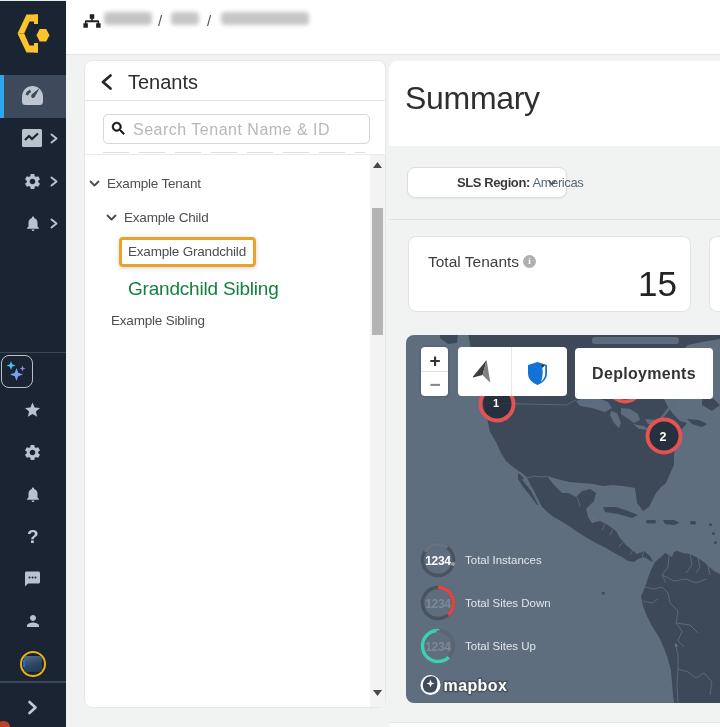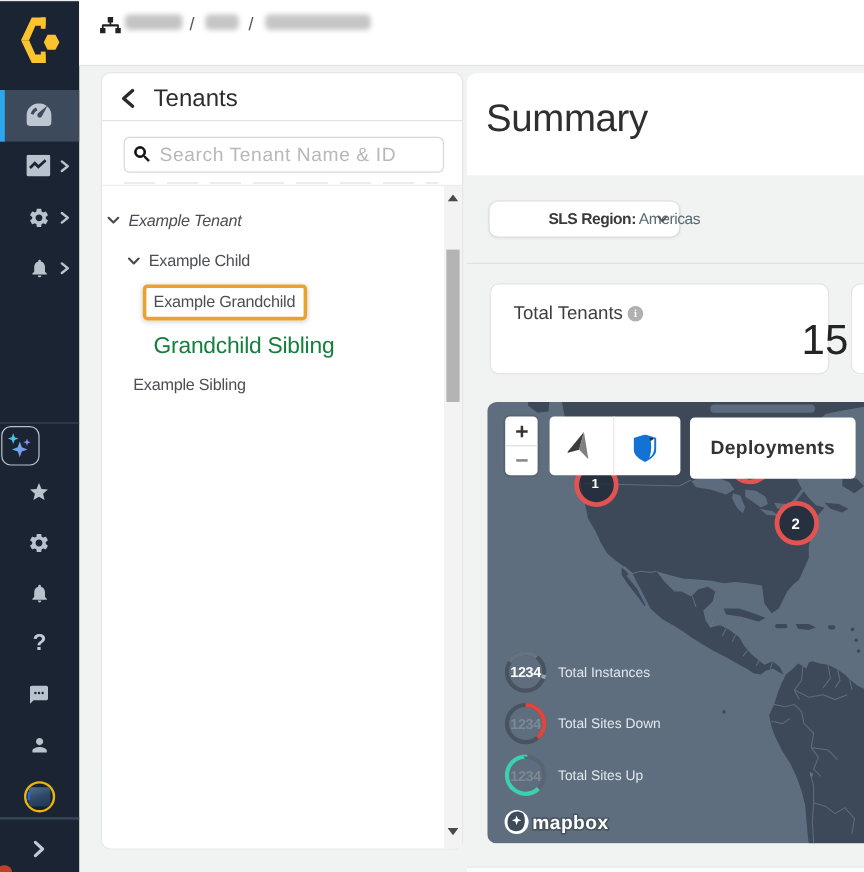--- a/index.html
+++ b/index.html
@@ -121,21 +121,21 @@
     <path fill="#111" stroke="#111" stroke-width="1" d="M15.5 14h-.79l-.28-.27C15.41 12.59 16 11.11 16 9.5 16 5.91 13.09 3 9.5 3S3 5.91 3 9.5 5.91 16 9.5 16c1.61 0 3.09-.59 4.23-1.57l.27.28v.79l5 4.99L20.49 19l-4.99-5zm-6 0C7.01 14 5 11.99 5 9.5S7.01 5 9.5 5 14 7.01 14 9.5 11.99 14 9.5 14z"></path>
   </svg>
 <div class="abs" style="left:133px;top:121px;font-size:16px;letter-spacing:0.5px;color:#b8b8b8;">Search Tenant Name &amp; ID</div>
 <div class="abs" style="left:85px;top:154px;width:300px;height:1px;background:#ececec;"></div>
 
 <div class="abs" style="left:103px;top:152px;width:262px;height:1px;background:repeating-linear-gradient(90deg,#dcdcdc 0 26px,transparent 26px 36px);opacity:0.9;"></div>
 
 <svg class="abs" style="left:89px;top:180px;" width="11" height="8" viewBox="0 0 11 8">
     <polyline points="1.5,1.5 5.5,5.5 9.5,1.5" fill="none" stroke="#4a4a4a" stroke-width="1.8" stroke-linecap="round" stroke-linejoin="round"></polyline>
   </svg>
-<div class="abs" style="left:107px;top:176px;font-size:13.5px;letter-spacing:-0.2px;color:#4b4f54;font-style:italic;">Example Tenant</div>
+<div class="abs" style="left:107px;top:176px;font-size:13.5px;letter-spacing:-0.2px;color:#4b4f54;">Example Tenant</div>
 <svg class="abs" style="left:106px;top:214px;" width="11" height="8" viewBox="0 0 11 8">
     <polyline points="1.5,1.5 5.5,5.5 9.5,1.5" fill="none" stroke="#4a4a4a" stroke-width="1.8" stroke-linecap="round" stroke-linejoin="round"></polyline>
   </svg>
 <div class="abs" style="left:124px;top:210px;font-size:13.5px;letter-spacing:-0.2px;color:#4b4f54;text-align:right;">Example Child</div>
 <div class="abs" style="left:119px;top:237px;width:137px;height:30px;border:3px solid #e7a32c;border-radius:4px;box-shadow:0 1px 4px rgba(0,0,0,0.18);"></div>
 <div class="abs" style="left:128px;top:244px;font-size:13.5px;letter-spacing:-0.2px;color:#4b4f54;">Example Grandchild</div>
 <div class="abs" style="left:128px;top:278px;font-size:19px;letter-spacing:-0.2px;color:#15803d;">Grandchild Sibling</div>
 <div class="abs" style="left:111px;top:313px;font-size:13.5px;letter-spacing:-0.2px;color:#4b4f54;">Example Sibling</div>
 
 <div class="abs" style="left:370px;top:155px;width:15px;height:552px;background:#f3f3f3;"></div>
@@ -154,21 +154,21 @@
 <div class="abs" style="left:417px;top:175px;font-size:13px;letter-spacing:-0.4px;color:#3a3a3a;margin-left:40px;"><b>SLS Region:</b> <span style="color:#5a6a75;">Americas</span></div>
 <svg class="abs" style="left:548px;top:180px;" width="8" height="6" viewBox="0 0 8 6">
     <polyline points="1,1 4,4.5 7,1" fill="none" stroke="#555" stroke-width="1.5" stroke-linecap="round" stroke-linejoin="round"></polyline>
   </svg>
 
 <div class="abs" style="left:389px;top:219px;width:331px;height:1px;background:#e1e1e1;"></div>
 
 <div class="abs" style="left:408px;top:236px;width:283px;height:76px;background:#fff;border:1px solid #e3e3e3;border-radius:8px;"></div>
 <div class="abs" style="left:428px;top:253px;font-size:15.5px;color:#3e3e3e;">Total Tenants</div>
 <div class="abs" style="left:523px;top:255px;width:13px;height:13px;border-radius:50%;background:#b0b0b0;color:#fff;font-size:9px;font-weight:bold;text-align:center;line-height:13px;font-family:'Liberation Serif',serif;">i</div>
-<div class="abs" style="left:638px;top:264px;width:38px;font-size:35px;color:#242424;text-align:right;margin-left:30px;">15</div>
+<div class="abs" style="left:638px;top:264px;width:38px;font-size:35px;color:#242424;text-align:right;">15</div>
 <div class="abs" style="left:709px;top:236px;width:11px;height:76px;background:#fff;border:1px solid #e3e3e3;border-radius:8px 0 0 8px;border-right:none;"></div>
 
 <div class="abs" style="left:406px;top:335px;width:314px;height:368px;border-radius:8px 0 0 8px;overflow:hidden;">
 <svg width="314" height="368" viewBox="0 0 314 368">
   <rect width="314" height="368" fill="#5e6e7f"></rect>
   <g stroke="none">
 
     <path fill="#3d4859" d="M62 -2 L314 -2 L314 4 L296 7 L282 10 L274 18 L270 28 L268 40 L265 50 L262 58 L258 64 L262 72 L268 80 L274 86 L281 88 L276 94 L273 100 L270 110 L268 120 L268 130 L263 141 L260 148 L255 152 L250 158 L246 166 L243 172 L237 176 L231 168 L229 153 L217 151 L207 150 L197 151 L187 149 L175 148 L163 147 L151 144 L141 141 L148 150 L156 158 L162 158 L170 162 L176 156 L184 154 L190 158 L188 166 L184 170 L180 174 L182 182 L186 188 L194 186 L202 190 L210 196 L214 203 L220 210 L226 215 L231 219 L238 216 L244 221 L247 227 L243 225 L238 222 L232 224 L228 227 L222 226 L216 222 L210 219 L205 216 L198 212 L188 207 L178 201 L170 196 L163 191 L155 186 L146 181 L136 172 L121 143 L114 137 L107 132 L100 126 L95 118 L90 107 L84 97 L76 58 L71 40 L66 20 Z"></path>
 
     <path fill="#3d4859" d="M112 138 L116 141 L124 152 L130 162 L133 169 L131 170 L126 163 L118 153 L112 144 Z"></path>

